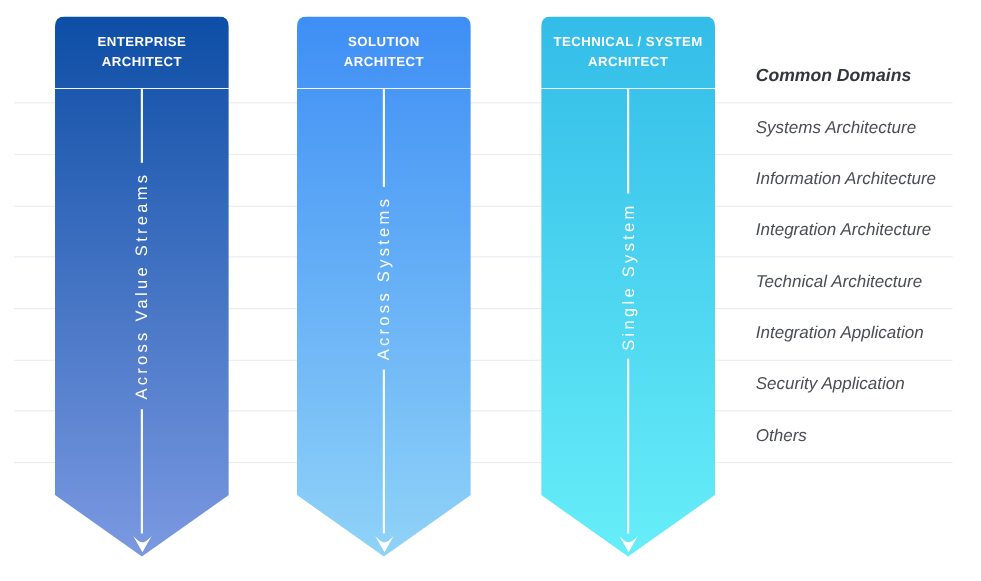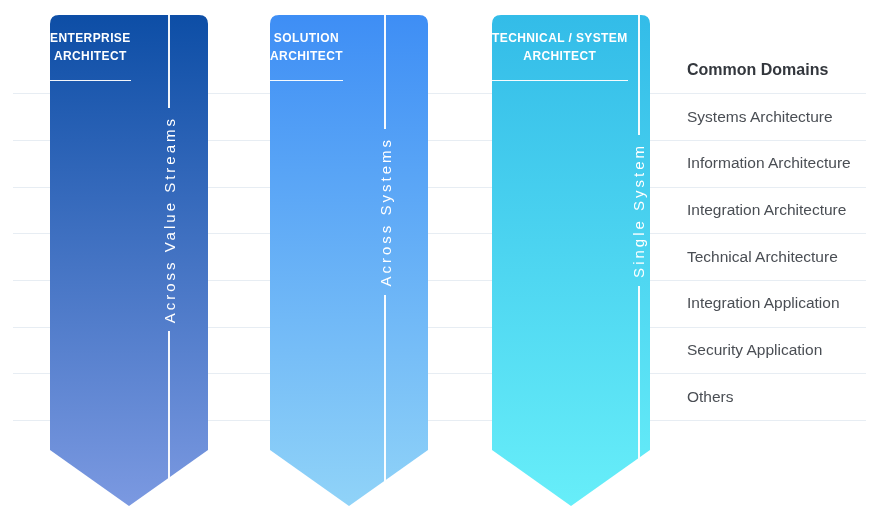--- a/index.html
+++ b/index.html
@@ -10,21 +10,21 @@
   
   .divider{
     position:absolute;left:13px;width:853px;height:1px;
     background:#e7edf3;z-index:0;
   }
   
   .banner{
     position:absolute;top:15px;width:158px;height:491px;z-index:1;
   }
   .banner-bg{position:absolute;left:0;top:0;width:158px;height:491px;display:block;}
-  .banner-content{position:absolute;left:0;top:0;right:0;bottom:0;display:flex;flex-direction:row;}
+  .banner-content{position:absolute;left:0;top:0;right:0;bottom:0;display:flex;flex-direction:column;}
   .banner-header{
     height:64.5px;flex:0 0 auto;display:flex;align-items:center;justify-content:center;
     border-bottom:1.5px solid rgba(255,255,255,.95);
   }
   .banner-title{
     color:#fff;font-size:12px;font-weight:bold;letter-spacing:.4px;
     line-height:1.55;text-align:center;white-space:pre-line;max-width:140px;
   }
   .banner-body{
     flex:1 1 auto;display:flex;flex-direction:column;align-items:center;
@@ -38,21 +38,21 @@
     color:#fff;font-size:15px;letter-spacing:3px;margin:8px 0;
     white-space:nowrap;
   }
   .arrowhead{flex:0 0 auto;display:block;}
   
   .domains{
     position:absolute;left:687px;top:46.5px;width:182px;z-index:1;
   }
   .domain-row{
     height:46.7px;display:flex;align-items:center;
-    font-size:15.5px;color:#4a4e54;
+    font-size:15.5px;color:#4a4e54;font-style:italic;
   }
   .domain-row.header{font-weight:bold;color:#33373d;font-size:16px;}
 </style>
 </head>
 <body>
 
 <div class="divider" style="top:93px"></div>
 <div class="divider" style="top:140px"></div>
 <div class="divider" style="top:187px"></div>
 <div class="divider" style="top:233px"></div>

